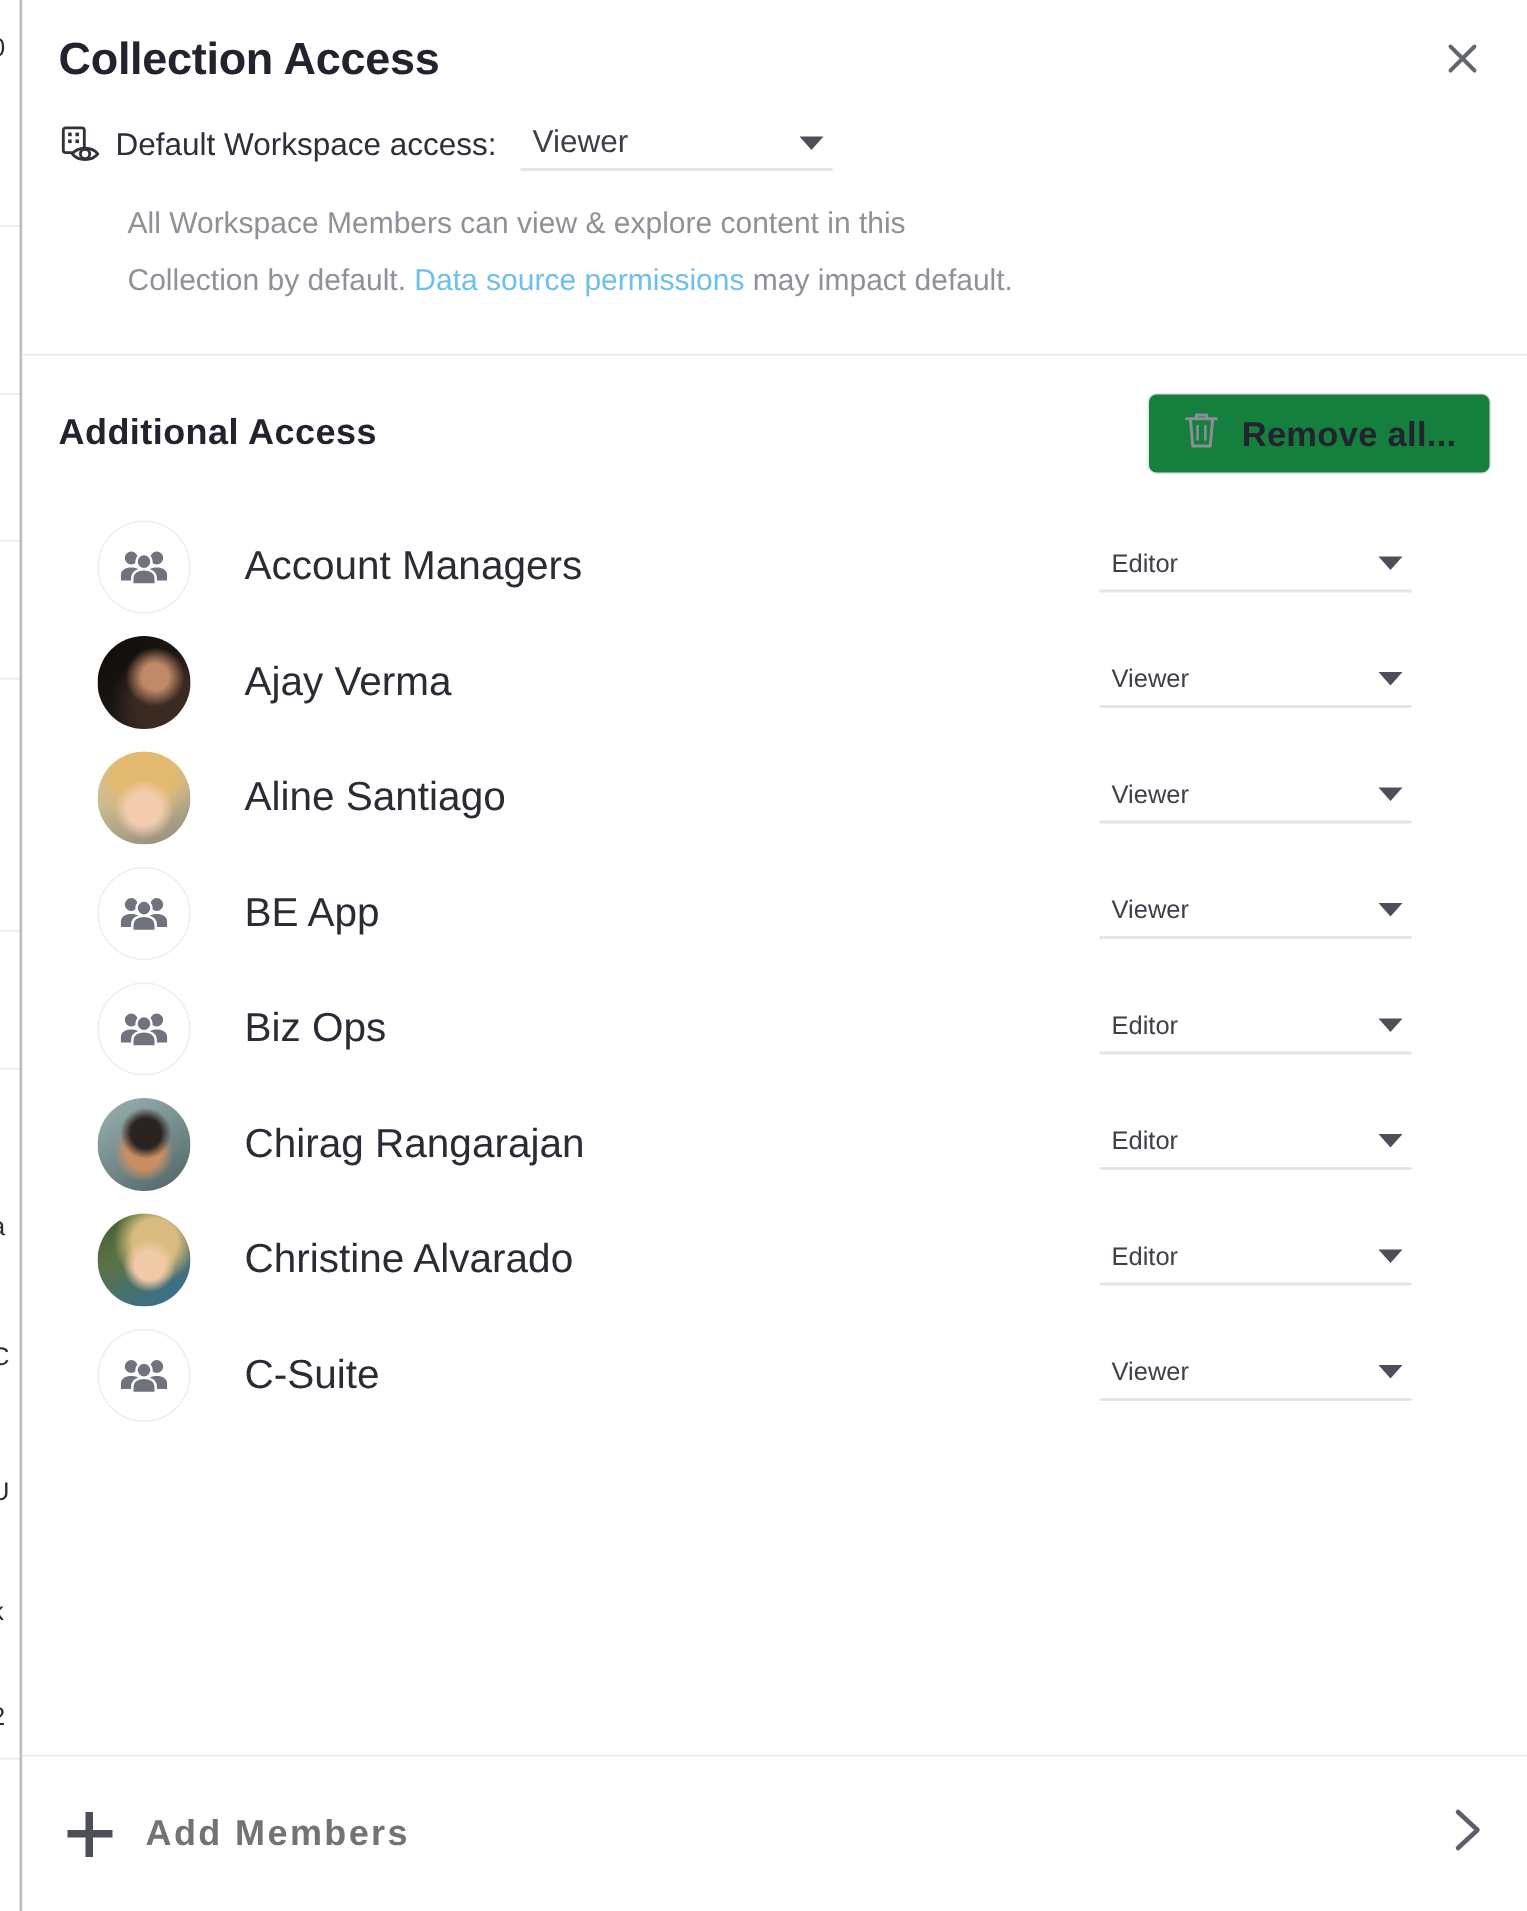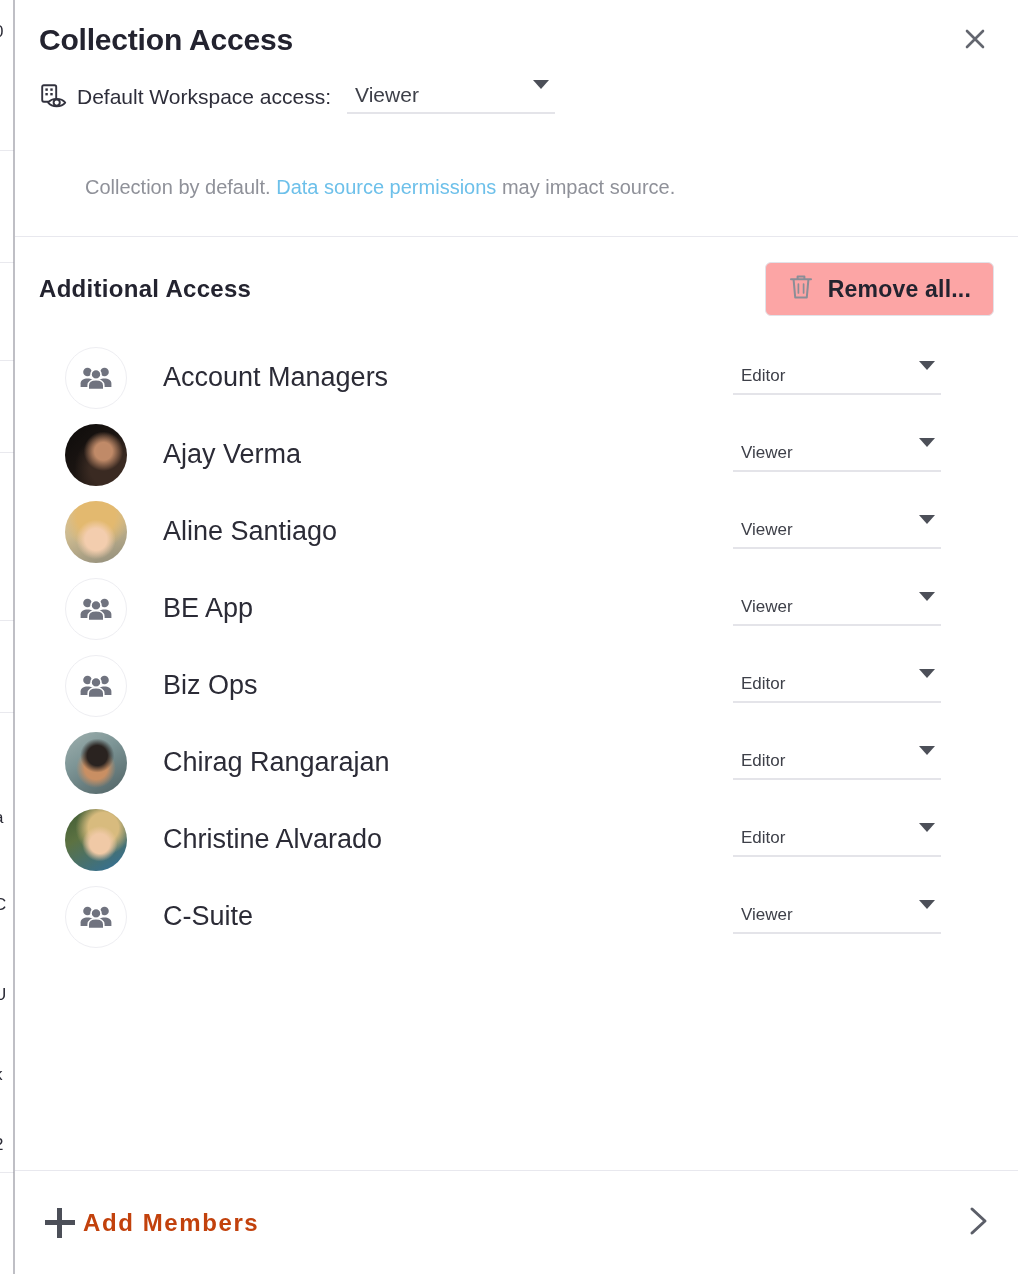--- a/index.html
+++ b/index.html
@@ -87,21 +87,21 @@
     font-size: 21px;
     color: #2e2e3a;
     line-height: 28px;
     white-space: nowrap;
   }
 
   
   .select {
     position: relative;
     display: flex;
-    align-items: flex-start;
+    align-items: center;
     border-bottom: 2px solid #e4e4e9;
     cursor: pointer;
     height: 34px;
     padding: 0 6px 2px 8px;
   }
   .select .sel-value {
     font-size: 21px;
     color: #3e4049;
     line-height: 30px;
     white-space: nowrap;
@@ -156,21 +156,21 @@
   }
   .remove-all {
     margin-left: auto;
     display: flex;
     align-items: center;
     gap: 14px;
     height: 54px;
     padding: 0 22px;
     border: 1px solid #e2e2e8;
     border-radius: 6px;
-    background: #fca5a5;
+    background: #15803d;
     cursor: pointer;
   }
   .remove-all .ra-label {
     font-size: 23px;
     font-weight: bold;
     color: #23232f;
     letter-spacing: .2px;
     white-space: nowrap;
   }
 
@@ -259,24 +259,24 @@
   }
   .plus-icon::before, .plus-icon::after {
     content: "";
     position: absolute;
     background: #4c4f58;
   }
   .plus-icon::before { left: 0; top: 12px; width: 30px; height: 5px; }
   .plus-icon::after  { top: 0; left: 12px; height: 30px; width: 5px; }
 
   .add-label {
-    margin-left: 8px;
+    margin-left: 22px;
     font-size: 24px;
     font-weight: bold;
-    color: #c2410c;
+    color: #737373;
     letter-spacing: 1.6px;
   }
   .chev-right { margin-left: auto; }
 </style>
 </head>
 <body>
 
 <div id="bg-sliver">
   <div class="frag" style="top:22px">0</div>
 
@@ -322,22 +322,22 @@
       </span>
       <span class="default-label">Default Workspace access:</span>
 
       <div class="select" id="default-select">
         <span class="sel-value">Viewer</span>
         <span class="caret"></span>
       </div>
     </div>
 
     <div class="help-text">
-      <br>
-      <span>Collection by default. </span><span class="link">Data source permissions</span><span> may impact source.</span>
+      <span>All Workspace Members can view &amp; explore content in this</span><br>
+      <span>Collection by default. </span><span class="link">Data source permissions</span><span> may impact default.</span>
     </div>
   </div>
 
   <div class="divider"></div>
 
   <div class="section">
     <div class="section-head">
       <div class="section-title">Additional Access</div>
 
       <div class="remove-all">

